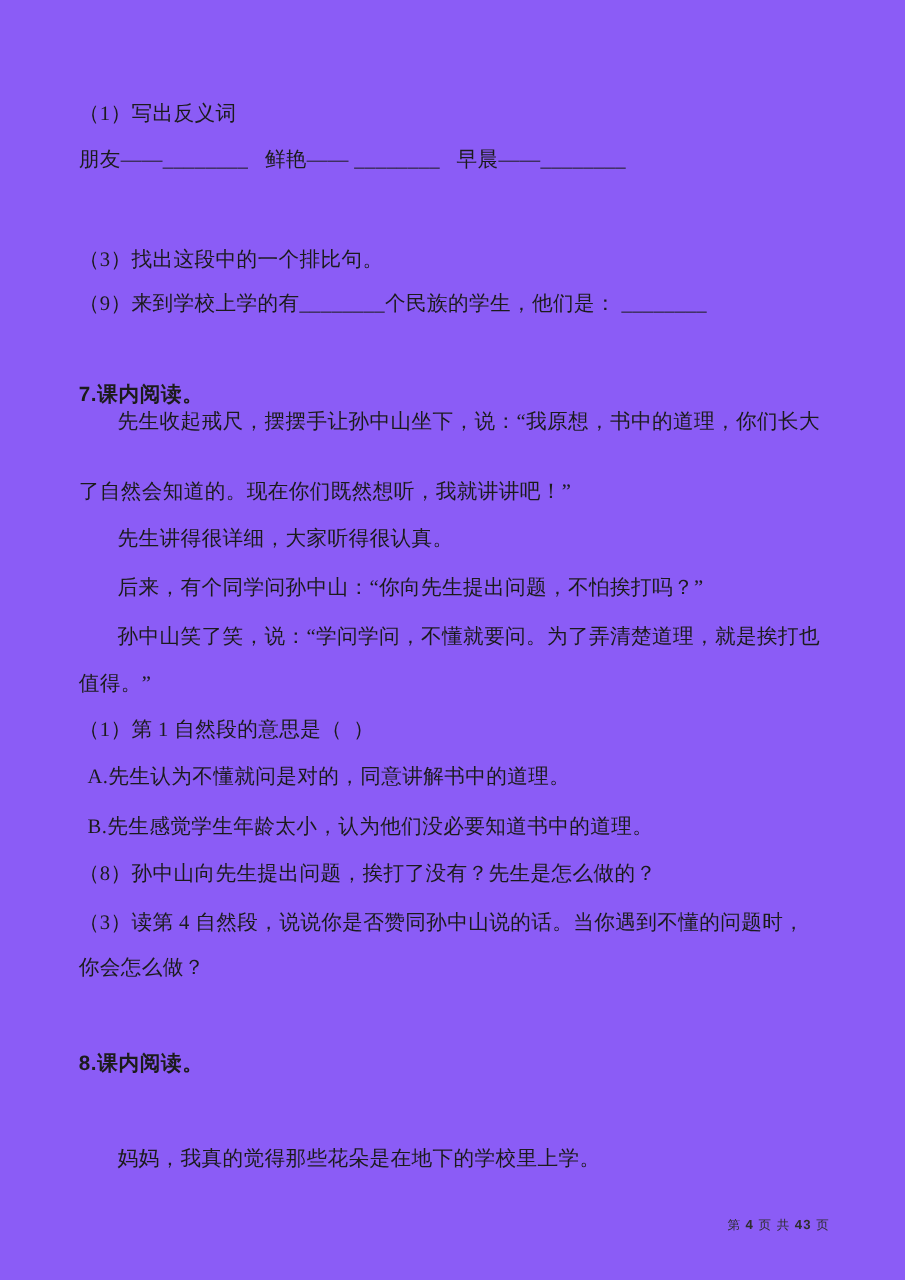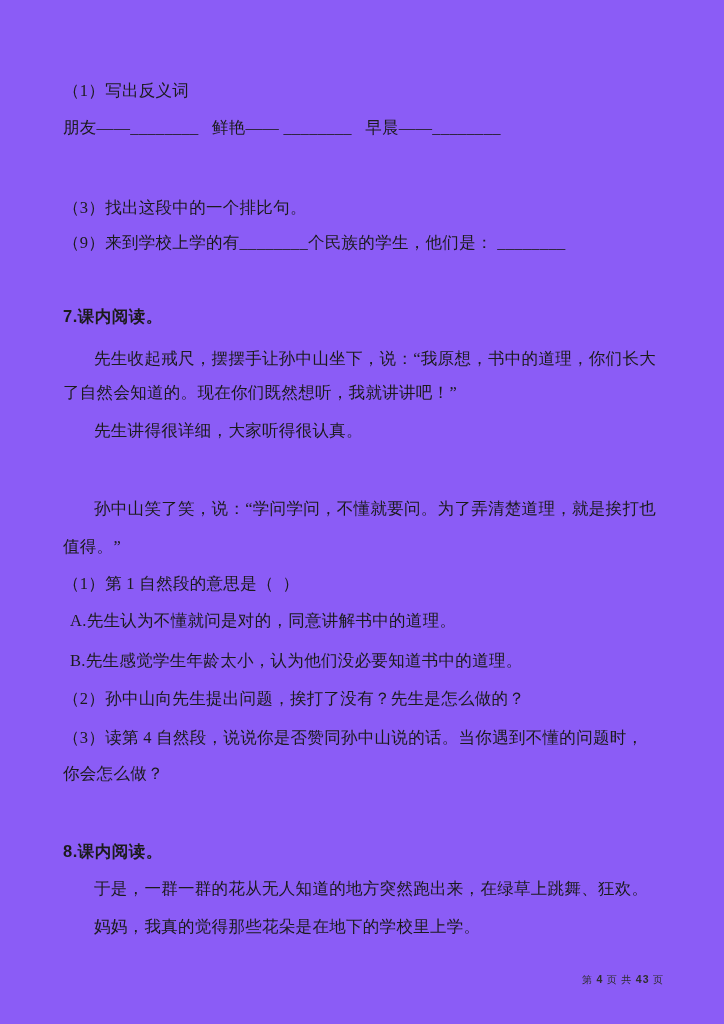--- a/index.html
+++ b/index.html
@@ -50,34 +50,34 @@
 <body>
 
 <div class="page">
 
   <div class="line" style="top:80px">（1）写出反义词</div>
   <div class="line" style="top:117px">朋友——________   鲜艳—— ________   早晨——________</div>
   <div class="line" style="top:197px">（3）找出这段中的一个排比句。</div>
   <div class="line" style="top:232px">（9）来到学校上学的有________个民族的学生，他们是： ________</div>
 
   <div class="line heading" style="top:305px">7.课内阅读。</div>
-  <div class="line indent" style="top:348px">先生收起戒尺，摆摆手让孙中山坐下，说：“我原想，书中的道理，你们长大</div>
+  <div class="line indent" style="top:326px">先生收起戒尺，摆摆手让孙中山坐下，说：“我原想，书中的道理，你们长大</div>
   <div class="line indent" style="top:420px">先生讲得很详细，大家听得很认真。</div>
   <div class="line" style="top:382px">了自然会知道的。现在你们既然想听，我就讲讲吧！”</div>
+  <div class="line indent" style="top:459px">后来，有个同学问孙中山：“你向先生提出问题，不怕挨打吗？”</div>
   <div class="line indent" style="top:498px">孙中山笑了笑，说：“学问学问，不懂就要问。为了弄清楚道理，就是挨打也</div>
   <div class="line" style="top:536px">值得。”</div>
 
   <div class="line" style="top:573px">（1）第 1 自然段的意思是（  ）</div>
   <div class="line opt" style="top:610px">A.先生认为不懂就问是对的，同意讲解书中的道理。</div>
   <div class="line opt" style="top:650px">B.先生感觉学生年龄太小，认为他们没必要知道书中的道理。</div>
-  <div class="line" style="top:688px">（2）孙中山向先生提出问题，挨打了没有？先生是怎么做的？</div>
+  <div class="line" style="top:688px">（8）孙中山向先生提出问题，挨打了没有？先生是怎么做的？</div>
   <div class="line" style="top:727px">（3）读第 4 自然段，说说你是否赞同孙中山说的话。当你遇到不懂的问题时，</div>
   <div class="line" style="top:763px">你会怎么做？</div>
 
   <div class="line heading" style="top:840px">8.课内阅读。</div>
-  <div class="line indent" style="top:878px">于是，一群一群的花从无人知道的地方突然跑出来，在绿草上跳舞、狂欢。</div>
   <div class="line indent" style="top:916px">妈妈，我真的觉得那些花朵是在地下的学校里上学。</div>
 
   <div class="footer">
     <span>第 </span><span class="num">4</span><span> 页 共 </span><span class="num">43</span><span> 页</span>
   </div>
 
 </div>
 
 </body></html>

